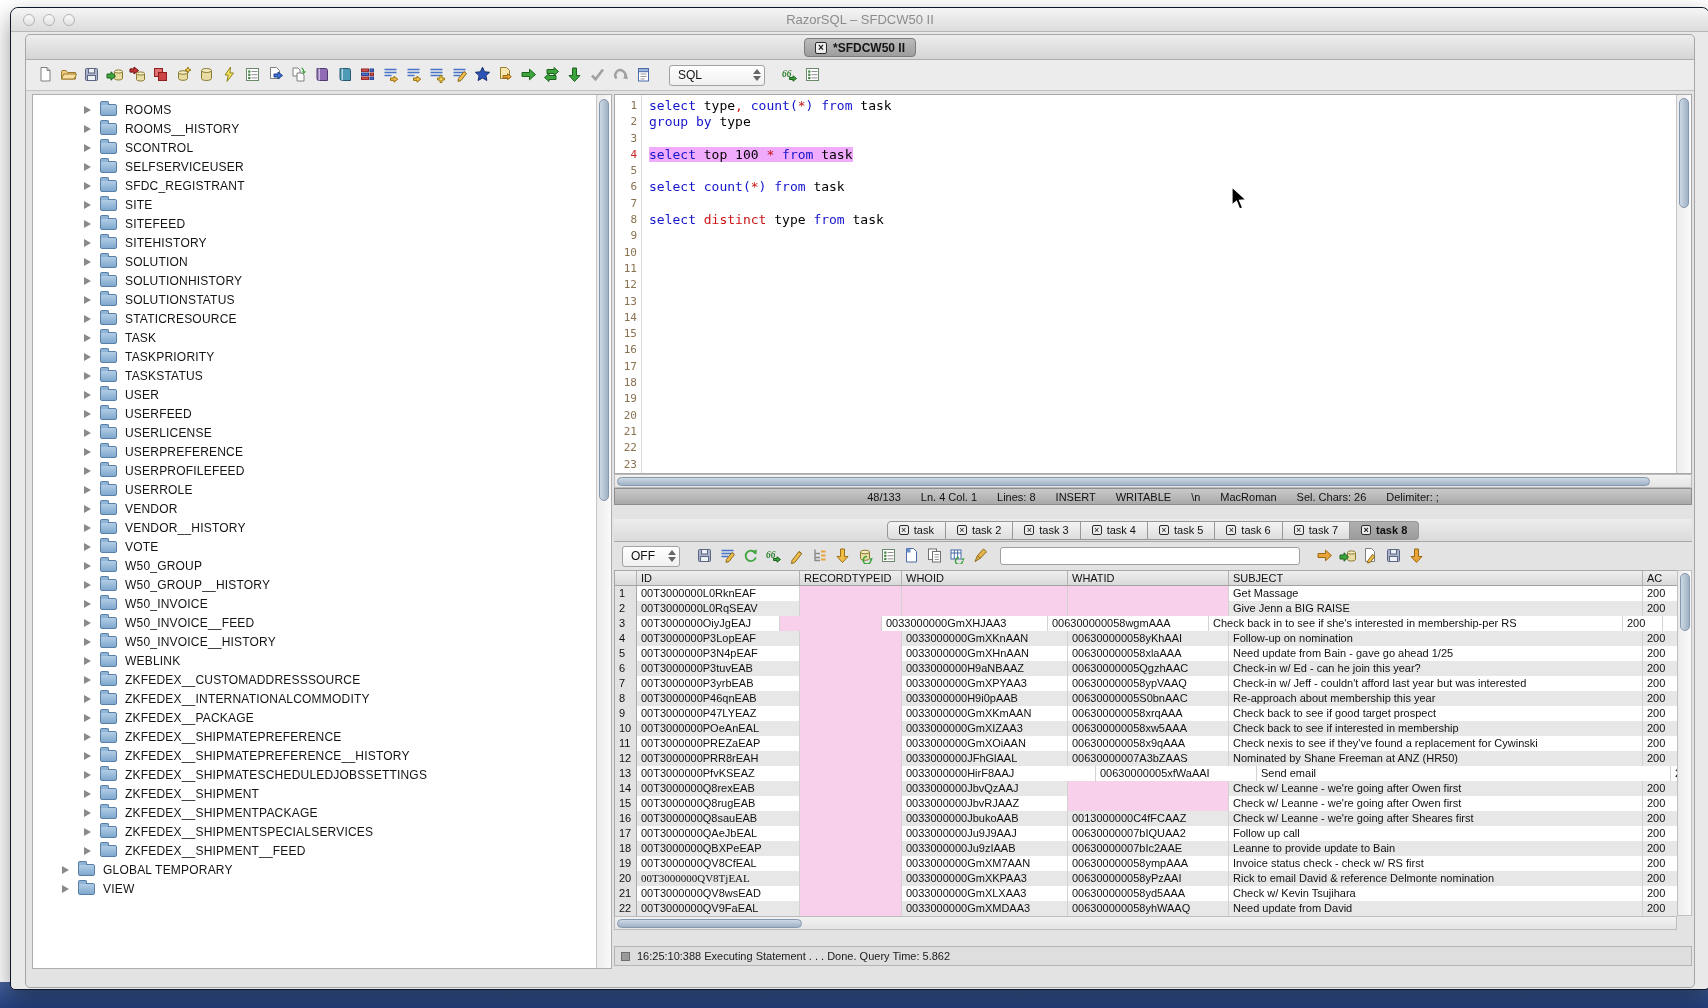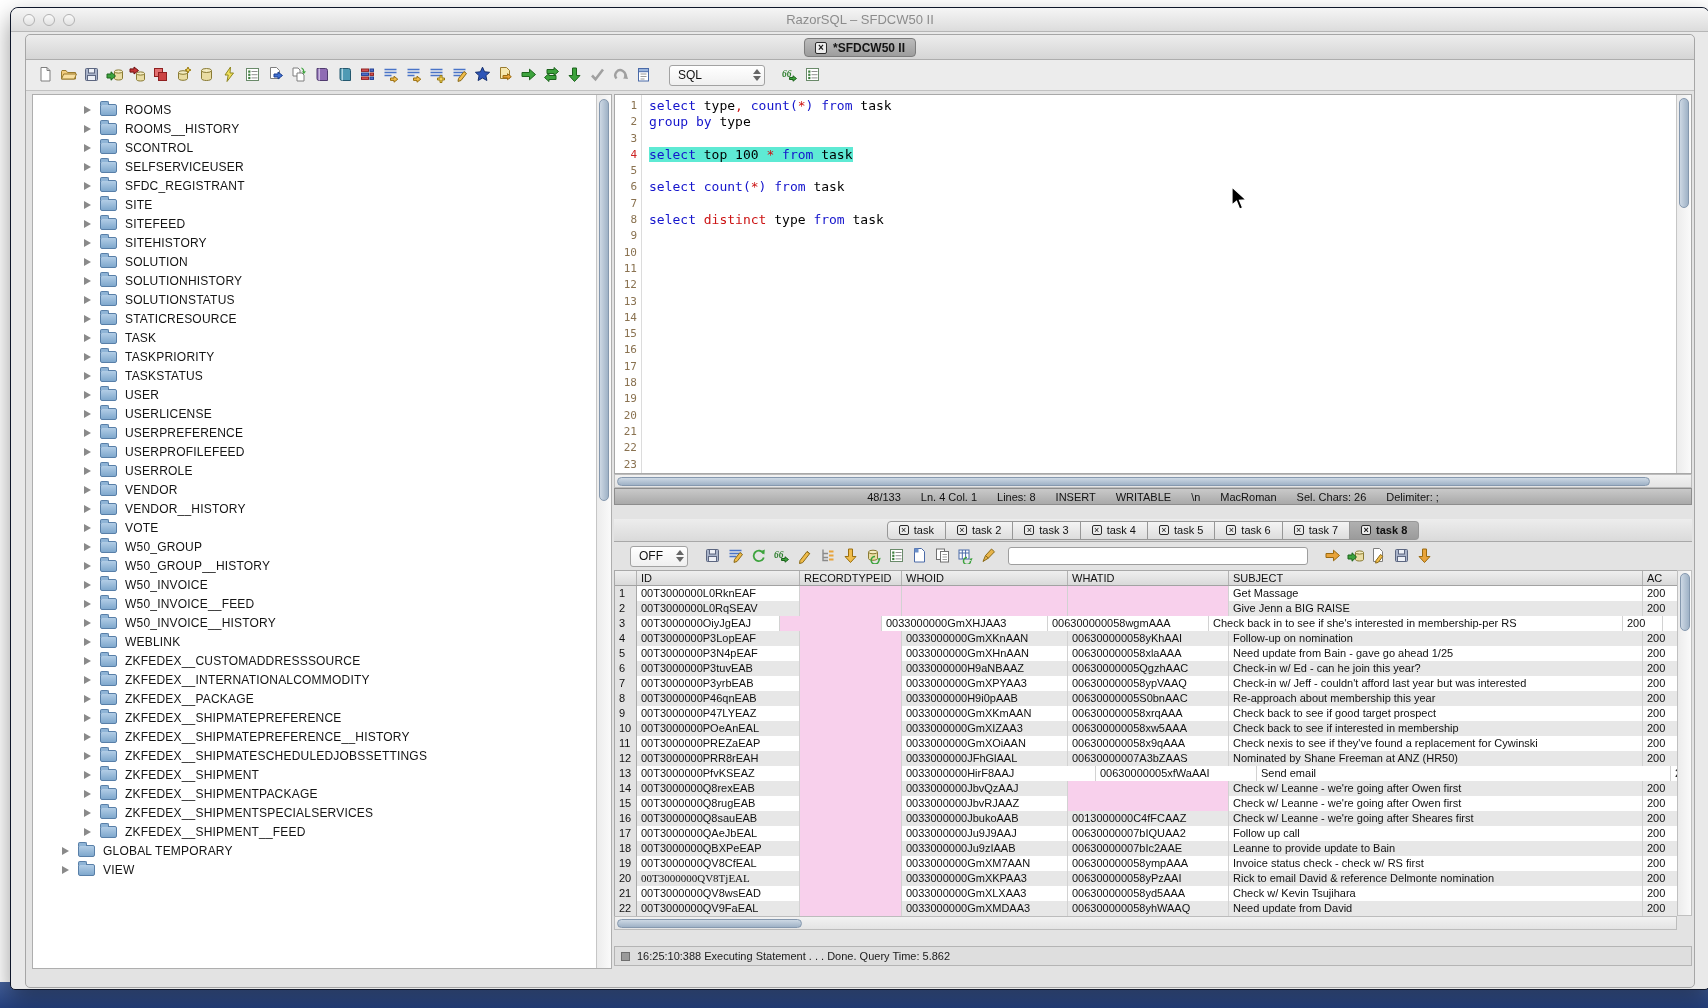--- a/index.html
+++ b/index.html
@@ -85,21 +85,21 @@
   #editor-area { position:absolute; left:0; right:0; top:0; height:380px;
     background:#fff; border:1px solid #a8a8a8; display:flex; }
   #gutter { width:27px; border-right:1px solid #dcdcdc; padding:3px 4px 0 0;
     font-family:"DejaVu Sans Mono", monospace; font-size:11px; color:#8a7250;
     text-align:right; line-height:16.3px; flex:0 0 auto; }
   .ln-red { color:#cc2222; }
   #code { flex:1; padding:3px 0 0 7px; font-family:"DejaVu Sans Mono", monospace;
     font-size:13px; line-height:16.3px; white-space:pre; overflow:hidden; color:#000; }
   .codeline { height:16.3px; }
   .kw { color:#1414cc; } .sym { color:#cc1414; } .pl { color:#000; }
-  .sel { background:#5eead4; }
+  .sel { background:#f0abfc; }
   #editor-vscroll { width:15px; border-left:1px solid #c6c6c6; flex:0 0 auto;
     background:linear-gradient(to right,#ececec,#fafafa); position:relative; }
   #editor-vthumb { top:3px; height:110px; }
 
   #editor-hscroll { position:absolute; left:0; right:0; top:380px; height:14px;
     background:linear-gradient(#f2f2f2,#e4e4e4); border:1px solid #bcbcbc; }
   .hthumb { position:absolute; top:2px; height:9px; border-radius:5px;
     background:linear-gradient(#cdd8e4,#9fb2c6); border:1px solid #8598ae; }
   #editor-hthumb { left:2px; width:96%; }
 
@@ -111,21 +111,21 @@
   #result-tabs-row { position:absolute; left:0; right:0; top:425px; height:23px;
     background:linear-gradient(#ededed,#dadada); border-bottom:1px solid #a8a8a8;
     display:flex; align-items:center; justify-content:center; }
   .rtab { height:19px; display:flex; align-items:center; gap:5px; padding:0 11px;
     font-size:11px; color:#111; background:linear-gradient(#f4f4f4,#dddddd);
     border:1px solid #979797; border-left:none; }
   .rtab:first-child { border-left:1px solid #979797; border-radius:4px 0 0 4px; }
   .rtab:last-child { border-radius:0 4px 4px 0; }
   .rtab.active { background:linear-gradient(#b0b0b0,#9b9b9b); font-weight:bold; }
 
-  #results-toolbar { position:absolute; left:8px; right:0; top:448px; height:28px;
+  #results-toolbar { position:absolute; left:0; right:0; top:448px; height:28px;
     display:flex; align-items:center; padding-left:4px; }
   #result-search-input { width:300px; height:18px; margin-left:8px;
     border:1px solid #9e9e9e; border-radius:3px; background:#fff; font-size:11px;
     padding:0 4px; outline:none; }
 
   
   #grid { position:absolute; left:0; top:476px; right:15px; height:346px;
     border-left:1px solid #a8a8a8; background:#fff; overflow:hidden; font-size:11px; }
   #grid-header { display:flex; height:16px; background:linear-gradient(#efefef,#d9d9d9);
     border-top:1px solid #a8a8a8; border-bottom:1px solid #a2a2a2; color:#111; }
@@ -482,20 +482,25 @@
               </div>
               <div class="trow lvl1">
                 <span class="tri"></span>
                 <span class="tfolder"></span>
                 <span>TASKSTATUS</span>
               </div>
               <div class="trow lvl1">
                 <span class="tri"></span>
                 <span class="tfolder"></span>
                 <span>USER</span>
+              </div>
+              <div class="trow lvl1">
+                <span class="tri"></span>
+                <span class="tfolder"></span>
+                <span>USERFEED</span>
               </div>
               <div class="trow lvl1">
                 <span class="tri"></span>
                 <span class="tfolder"></span>
                 <span>USERLICENSE</span>
               </div>
               <div class="trow lvl1">
                 <span class="tri"></span>
                 <span class="tfolder"></span>
                 <span>USERPREFERENCE</span>

